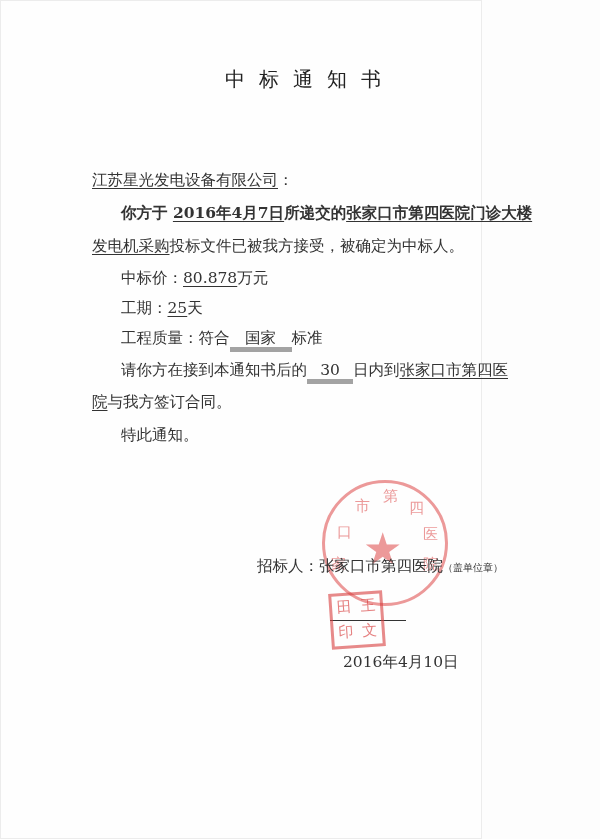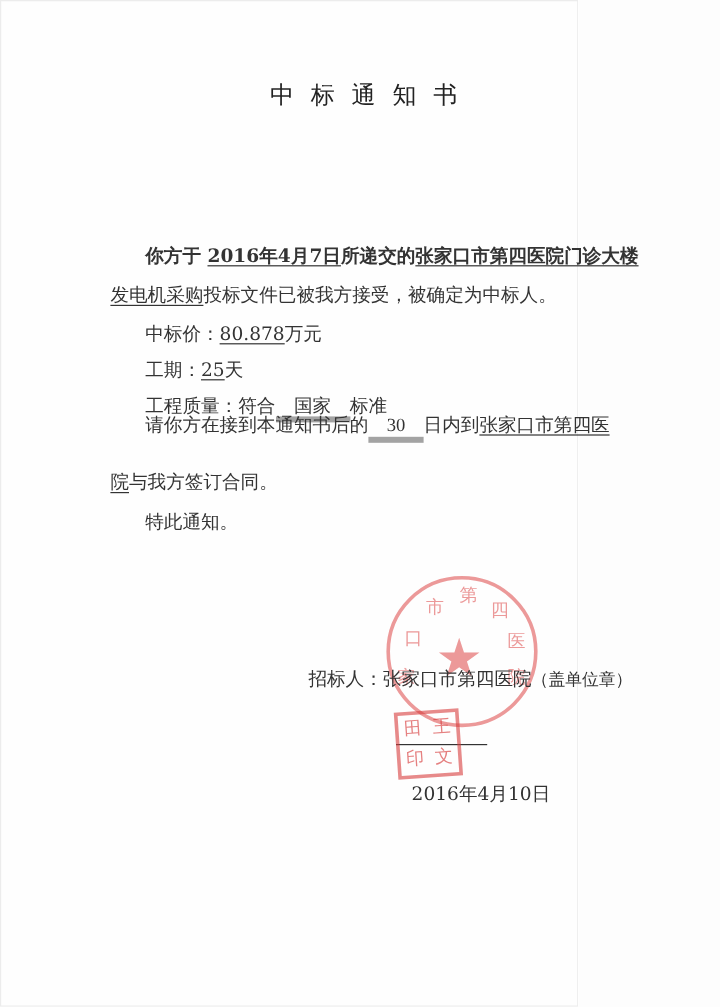--- a/index.html
+++ b/index.html
@@ -52,20 +52,23 @@
     position: absolute; left: 330px; top: 620px; width: 76px; border-bottom: 1px solid #333;
   }
 </style>
 </head>
 <body>
 
 <div class="page">
 
   <div class="title">中标通知书</div>
 
+  <div class="line" style="left:92px; top:170px;">
+    <span class="u">江苏星光发电设备有限公司</span><span>：</span>
+  </div>
 
   <div class="line" style="left:121px; top:203px;font-weight:bold;">
     <span>你方于</span>
     <span class="u">2016年4月7日</span><span>所递交的</span><span class="u">张家口市第四医院门诊大楼</span>
   </div>
   <div class="line" style="left:92px; top:236px;">
     <span class="u">发电机采购</span><span>投标文件已被我方接受，被确定为中标人。</span>
   </div>
 
   <div class="line" style="left:121px; top:268px;">
@@ -73,42 +76,42 @@
   </div>
 
   <div class="line" style="left:121px; top:298px;">
     <span>工期：</span><span class="u">25</span><span>天</span>
   </div>
 
   <div class="line" style="left:121px; top:328px;">
     <span>工程质量：符合</span><span class="blank" style="width:62px;">国家</span><span>标准</span>
   </div>
 
-  <div class="line" style="left:121px; top:344px;font-family:Liberation Serif, serif;">
+  <div class="line" style="left:121px; top:360px;">
     <span>请你方在接到本通知书后的</span><span class="blank" style="width:46px;">30</span><span>日内到</span><span class="u">张家口市第四医</span>
   </div>
   <div class="line" style="left:92px; top:392px;">
     <span class="u">院</span><span>与我方签订合同。</span>
   </div>
 
   <div class="line" style="left:121px; top:425px;text-align:center;">特此通知。</div>
 
   <div class="seal-round">
     <span class="ch" style="left:6px; top:72px;">家</span>
     <span class="ch" style="left:12px; top:40px;">口</span>
     <span class="ch" style="left:30px; top:14px;">市</span>
     <span class="ch" style="left:58px; top:4px;">第</span>
     <span class="ch" style="left:84px; top:16px;">四</span>
     <span class="ch" style="left:98px; top:42px;">医</span>
     <span class="ch" style="left:98px; top:72px;">院</span>
     <span class="star">★</span>
   </div>
 
   <div class="line" style="left:257px; top:556px;">
-    <span>招标人：</span><span>张家口市第四医院</span><span style="font-size:14px;">（盖单位章）</span>
+    <span>招标人：</span><span>张家口市第四医院</span><span style="font-size:10px;">（盖单位章）</span>
   </div>
 
   <div class="sig-line"></div>
 
   <div class="seal-square">
     <span>田</span>
     <span>王</span>
     <span>印</span>
     <span>文</span>
   </div>

